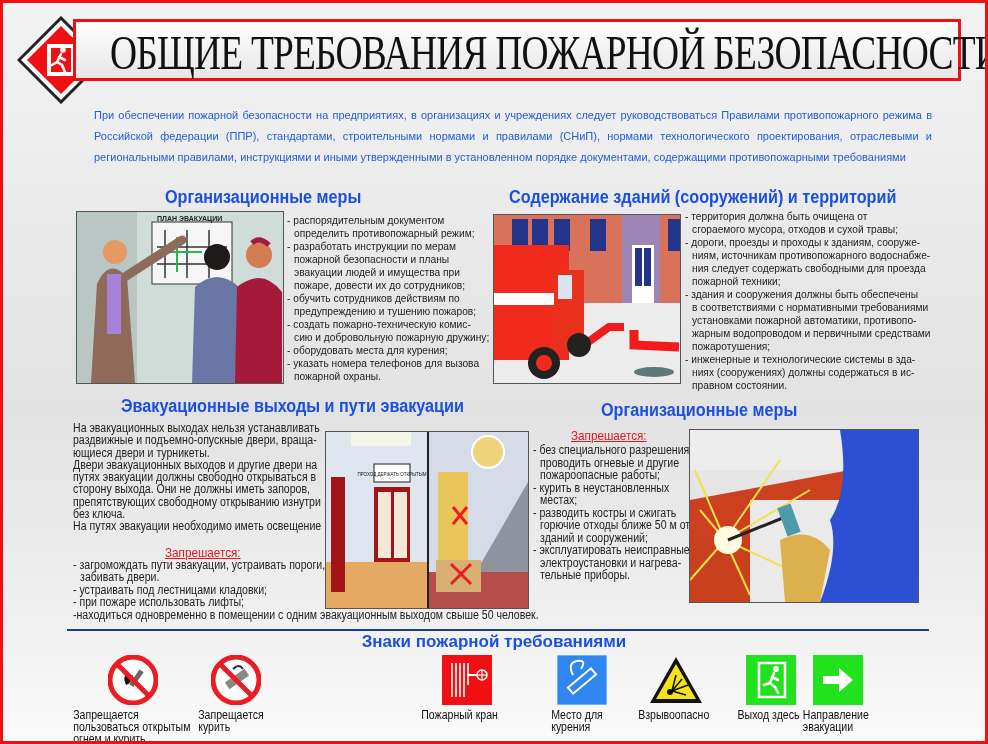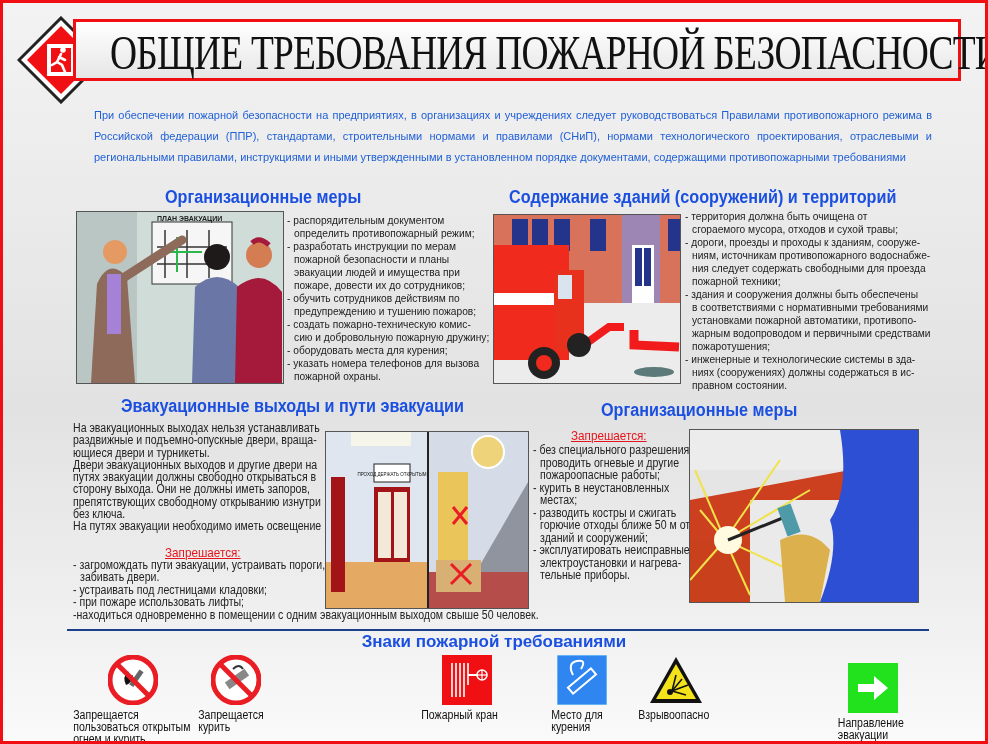--- a/index.html
+++ b/index.html
@@ -278,22 +278,32 @@
   <div class="sign" style="left:544px; width:70px;">
     <svg width="50" height="50" viewBox="0 0 50 50">
       <rect x="0" y="0" width="50" height="50" fill="#2f86f0" stroke="#9fe0f5"></rect>
       <rect x="10" y="22" width="30" height="8" fill="none" stroke="#fff" stroke-width="2" transform="rotate(-40 25 26)"></rect>
       <path d="M16 20 Q10 8 20 6 Q30 4 24 14" stroke="#fff" stroke-width="2" fill="none"></path>
     </svg>
     <div class="lbl">Место для</div>
     <div class="lbl">курения</div>
   </div>
 
-
-  <div class="sign" style="left:830px; width:80px;margin-top:8px;">
+  <div class="sign" style="left:730px; width:76px;">
+    <svg width="50" height="50" viewBox="0 0 50 50">
+      <rect x="0" y="0" width="50" height="50" fill="#22e21e"></rect>
+      <rect x="13" y="8" width="26" height="34" fill="none" stroke="#fff" stroke-width="2.5"></rect>
+      <rect x="16" y="11" width="20" height="28" fill="#22e21e"></rect>
+      <circle cx="30" cy="14" r="3" fill="#fff"></circle>
+      <path d="M28 18 L24 28 L18 30 M24 28 L29 32 L32 38 M26 22 L32 25" stroke="#fff" stroke-width="2.6" fill="none" stroke-linecap="round"></path>
+    </svg>
+    <div class="lbl">Выход здесь</div>
+  </div>
+
+  <div class="sign" style="left:795px; width:80px;">
     <svg width="50" height="50" viewBox="0 0 50 50">
       <rect x="0" y="0" width="50" height="50" fill="#22e21e"></rect>
       <path d="M10 21 L26 21 L26 13 L40 25 L26 37 L26 29 L10 29 Z" fill="#fff"></path>
     </svg>
     <div class="lbl">Направление</div>
     <div class="lbl">эвакуации</div>
   </div>
 
 </div>
 

